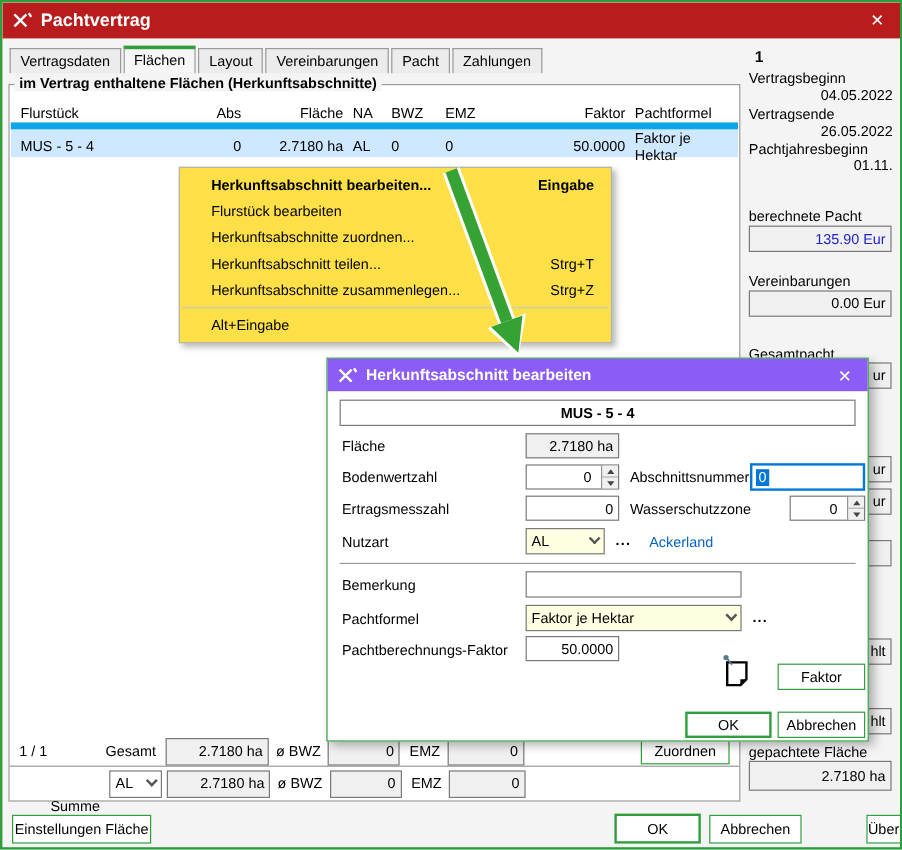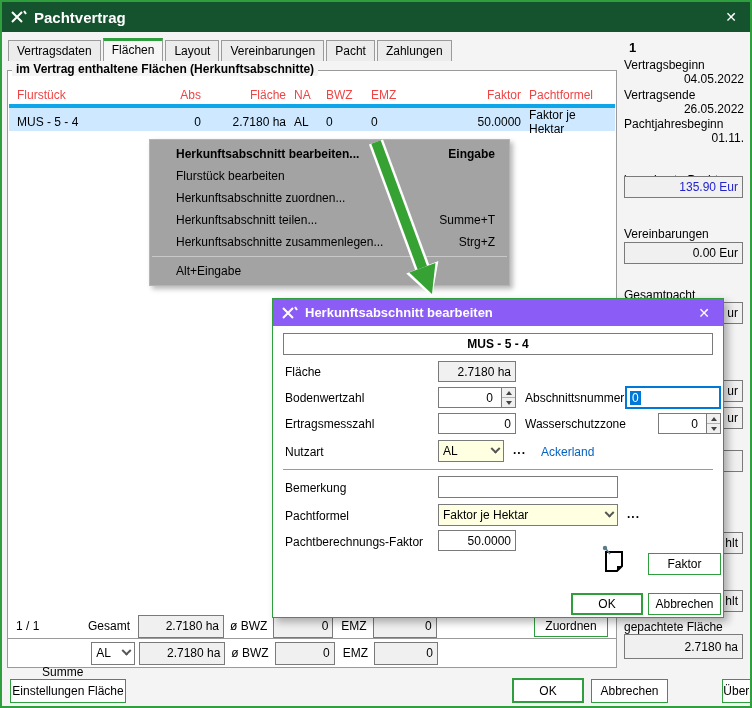--- a/index.html
+++ b/index.html
@@ -1,45 +1,45 @@
 <!DOCTYPE html>
 <html><head>
 <meta charset="utf-8">
 <style>
   * { box-sizing: border-box; margin: 0; padding: 0; }
   html,body { width:752px; height:708px; }
   body { font-family:"Liberation Sans", sans-serif; font-size:12px; color:#000; background:#fff; }
   .win { position:relative; width:752px; height:708px; background:#f4f4f4; border:2px solid #2f9e3c; overflow:hidden; }
 
   
-  .titlebar { position:absolute; left:0; top:0; right:0; height:30px; background:#14532d; display:flex; align-items:center; padding:0 8px; }
+  .titlebar { position:absolute; left:0; top:0; right:0; height:30px; background:#b91c1c; display:flex; align-items:center; padding:0 8px; }
   .titlebar .ttl { color:#fff; font-weight:bold; font-size:15px; margin-left:6px; }
   .close-x { margin-left:auto; color:#fff; font-size:14px; width:22px; text-align:center; cursor:pointer; }
   .app-icon { width:18px; height:16px; }
 
   
   .tabs { position:absolute; left:6px; top:36px; display:flex; align-items:flex-end; height:23px; }
   .tab { border:1px solid #9a9a9a; border-bottom:none; background:#ececec; padding:3px 8px 4px; margin-right:2px; font-size:12px; height:21px; }
   .tab.active { border-top:3px solid #2f9e3c; background:#f6f6f6; height:23px; padding-top:2px; }
   .page-num { position:absolute; left:627px; top:38px; font-weight:bold; font-size:13px; }
 
   
   .groupbox { position:absolute; left:5px; top:68px; width:610px; height:598px; border:1px solid #9a9a9a; background:#fff; }
   .groupbox-label { position:absolute; left:10px; top:60px; background:#f4f4f4; padding:0 4px; font-weight:bold; font-size:12px; z-index:2; }
 
   
   .tbl { position:absolute; left:1px; right:1px; top:14px; }
   .trow { display:grid; grid-template-columns:150px 42px 85px 32px 45px 70px 88px 1fr; align-items:center; height:23px; padding:0 6px; }
-  .thead { color:#ef4444; border-bottom:4px solid #0ea5e9; }
+  .thead { color:#000000; border-bottom:6px solid #0ea5e9; }
   .tdata { background:#cde8ff; }
   .c-r { text-align:right; padding-right:6px; }
   .c-l { text-align:left; padding-left:2px; }
 
   
-  .menu { position:absolute; left:147px; top:137px; width:361px; background:#a3a3a3; border:1px solid #b4b4b4; box-shadow:3px 3px 5px rgba(0,0,0,.28); z-index:5; padding:3px 0; }
+  .menu { position:absolute; left:147px; top:137px; width:361px; background:#fde047; border:1px solid #b4b4b4; box-shadow:3px 3px 5px rgba(0,0,0,.28); z-index:5; padding:3px 0; }
   .menu-item { display:flex; height:22px; align-items:center; padding:0 14px 0 26px; }
   .menu-item .lbl { flex:1; }
   .menu-item.bold { font-weight:bold; }
   .menu-sep { border-top:1px solid #c8c8c8; margin:3px 2px; }
 
   
   .arrow-overlay { position:absolute; left:355px; top:130px; width:100px; height:170px; z-index:30; pointer-events:none; }
 
   
   .box { border:1px solid #7a7a7a; background:#f0f0f0; display:flex; align-items:center; justify-content:flex-end; padding:0 4px; font-size:12px; }
@@ -160,21 +160,21 @@
   </div>
 
   <div class="sb" style="top:56px;">Vertragsbeginn</div>
   <div class="sb sb-val" style="top:70px;">04.05.2022</div>
   <div class="sb" style="top:86px;">Vertragsende</div>
   <div class="sb sb-val" style="top:100px;">26.05.2022</div>
   <div class="sb" style="top:115px;">Pachtjahresbeginn</div>
   <div class="sb sb-val" style="top:129px;">01.11.</div>
 
   <div class="sb" style="top:171px;">berechnete Pacht</div>
-  <div class="sb-box box" style="top:174px;">
+  <div class="sb-box box" style="top:186px;">
     <span class="blue-val">135.90 Eur</span>
   </div>
 
   <div class="sb" style="top:225px;">Vereinbarungen</div>
   <div class="sb-box box" style="top:240px;">0.00 Eur</div>
 
   <div class="sb" style="top:286px;">Gesamtpacht</div>
 
   <div class="sb-box box" style="top:300px;">ur</div>
   <div class="sb-box box" style="top:378px;">ur</div>
@@ -194,21 +194,21 @@
     <div class="menu-item">
       <span class="lbl">Flurstück bearbeiten</span>
       <span class="sc"></span>
     </div>
     <div class="menu-item">
       <span class="lbl">Herkunftsabschnitte zuordnen...</span>
       <span class="sc"></span>
     </div>
     <div class="menu-item">
       <span class="lbl">Herkunftsabschnitt teilen...</span>
-      <span class="sc">Summe+T</span>
+      <span class="sc">Strg+T</span>
     </div>
     <div class="menu-item">
       <span class="lbl">Herkunftsabschnitte zusammenlegen...</span>
       <span class="sc">Strg+Z</span>
     </div>
     <div class="menu-sep"></div>
     <div class="menu-item">
       <span class="sc">Alt+Eingabe</span>
     </div>
   </div>

